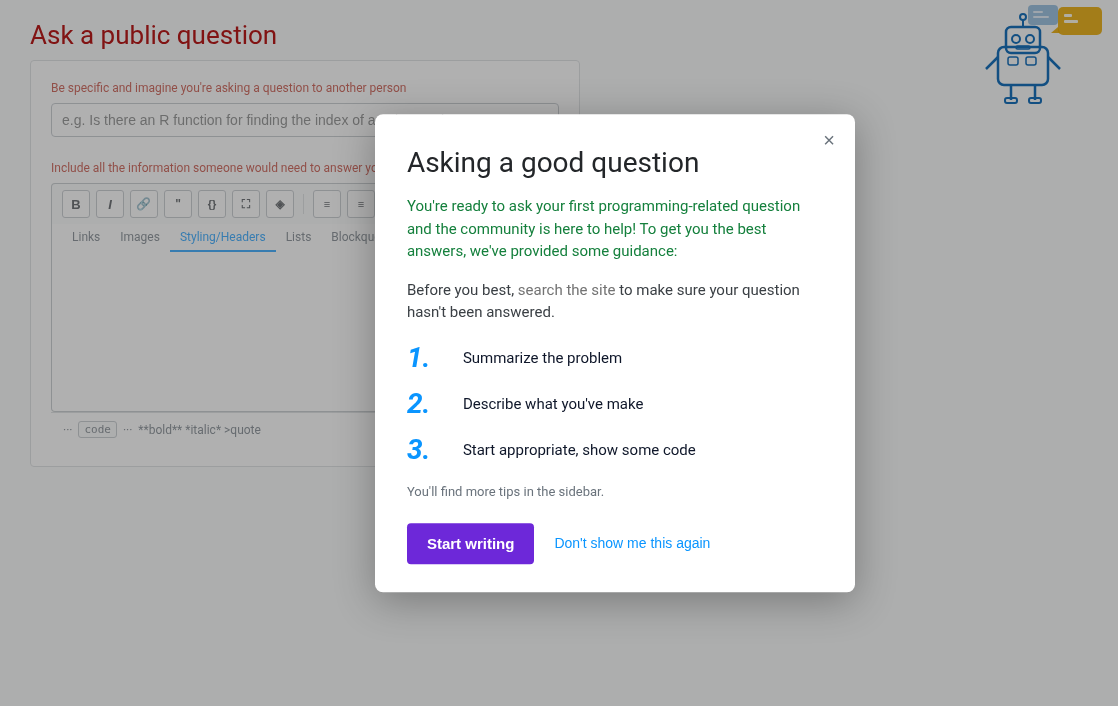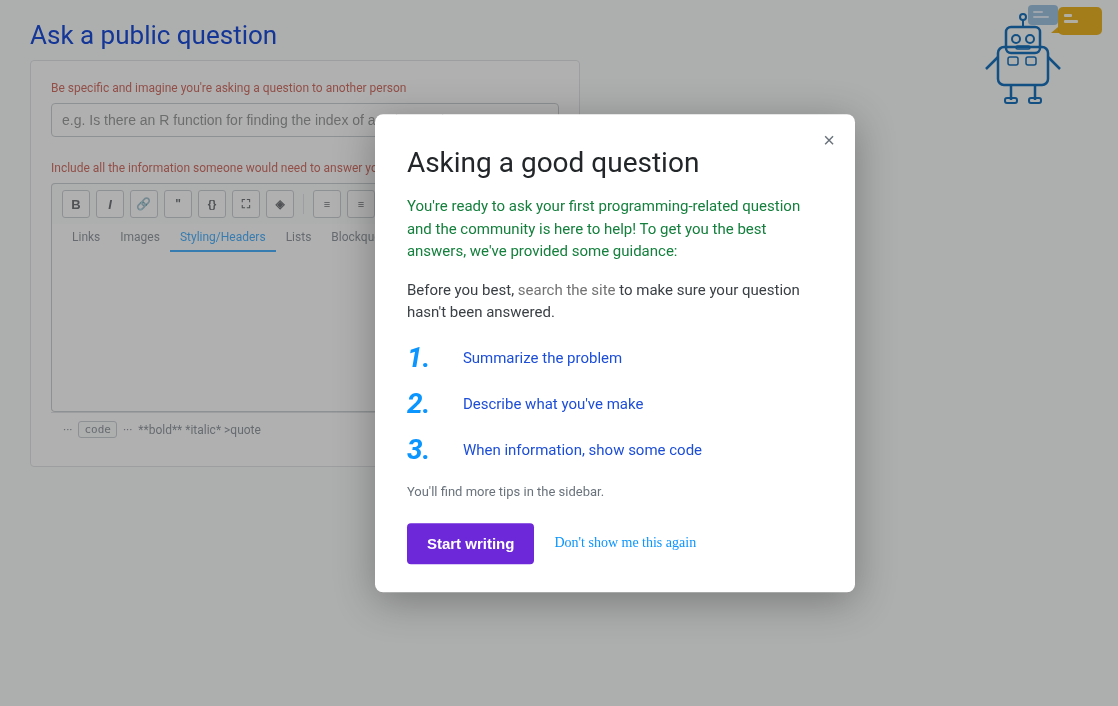--- a/index.html
+++ b/index.html
@@ -17,21 +17,21 @@
       width: 100%;
       height: 100%;
       background: #f8f9f9;
       padding: 20px 30px;
       position: relative;
     }
 
     .page-title {
       font-size: 26px;
       font-weight: 400;
-      color: #1d4ed8;
+      color: #b91c1c;
       margin-bottom: 4px;
     }
 
     
     .robot-area {
       position: absolute;
       top: 0;
       right: 0;
       width: 180px;
       height: 120px;
@@ -260,21 +260,21 @@
     }
 
     .step-number-wrapper {
       display: flex;
       align-items: baseline;
       min-width: 42px;
     }
 
     .step-text {
       font-size: 15px;
-      color: #1d4ed8;
+      color: #0f172a;
     }
 
     .modal-tips-note {
       font-size: 13px;
       color: #6a737c;
       margin-bottom: 24px;
     }
 
     .modal-actions {
       display: flex;
@@ -294,21 +294,20 @@
       white-space: nowrap;
     }
 
     .btn-dismiss {
       background: none;
       border: none;
       color: #0a95ff;
       font-size: 14px;
       cursor: pointer;
       padding: 0;
-      font-family: Liberation Serif, serif;
     }
 
     
     .tips-btn {
       position: absolute;
       right: 0;
       top: 50%;
       transform: translateY(-50%);
       background: #f8f9f9;
       border: 1px solid #babfc4;
@@ -443,21 +442,21 @@
     <li class="step-item">
       <div class="step-number-wrapper">
         <span class="step-number">2.</span>
       </div>
       <span class="step-text">Describe what you've make</span>
     </li>
     <li class="step-item">
       <div class="step-number-wrapper">
         <span class="step-number">3.</span>
       </div>
-      <span class="step-text">When information, show some code</span>
+      <span class="step-text">Start appropriate, show some code</span>
     </li>
   </ul>
 
   <p class="modal-tips-note">You'll find more tips in the sidebar.</p>
 
   <div class="modal-actions">
     <button class="btn-start">Start writing</button>
     <button class="btn-dismiss">Don't show me this again</button>
   </div>
 </div>

